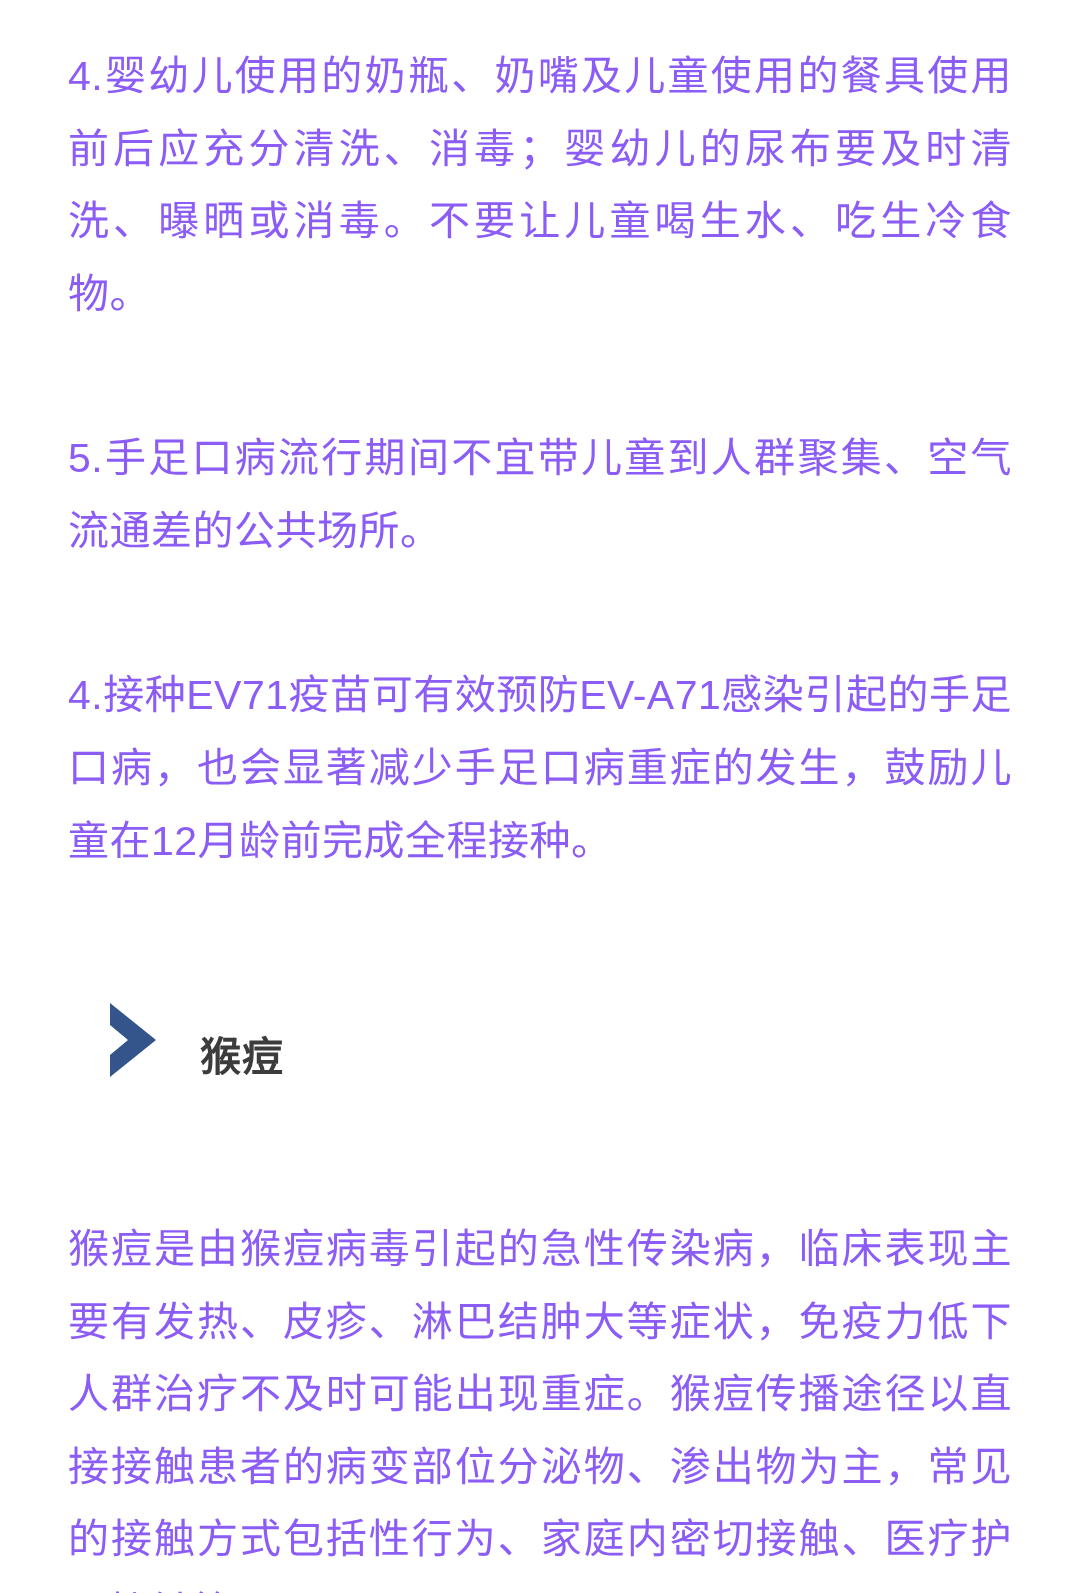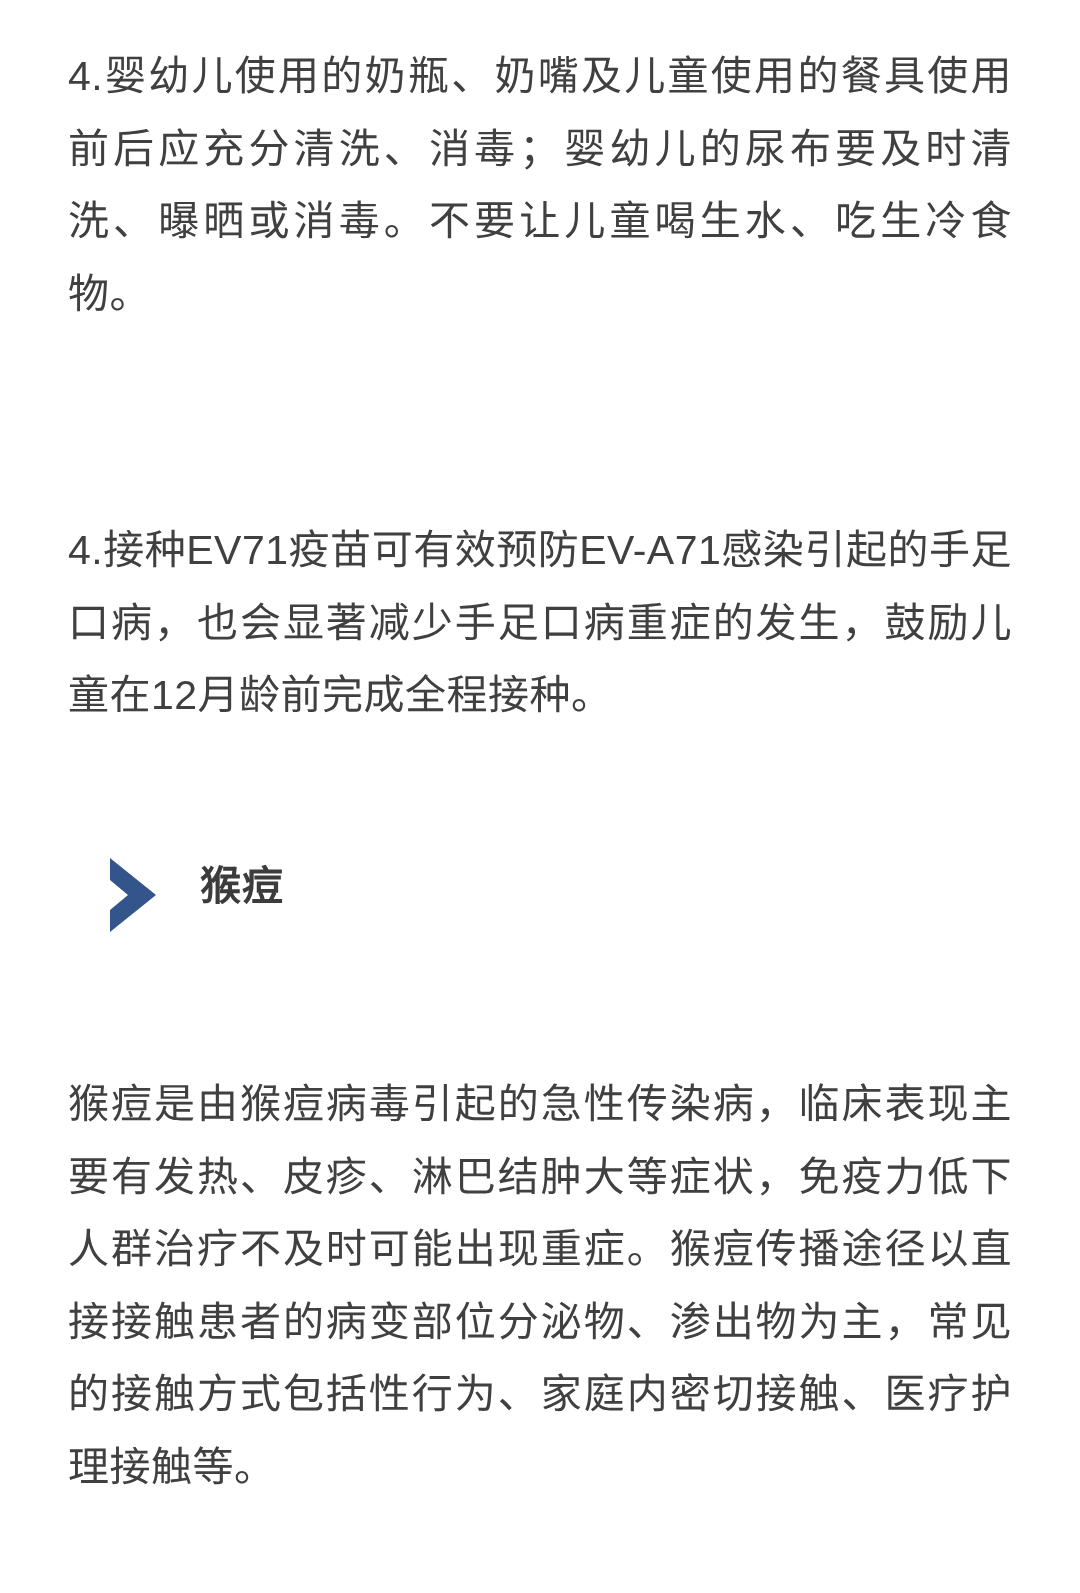--- a/index.html
+++ b/index.html
@@ -18,31 +18,31 @@
     width: 1080px;
     min-height: 1593px;
     box-sizing: border-box;
     padding: 0 68px;
     background: #ffffff;
     position: relative;
   }
   .para {
     font-size: 41px;
     line-height: 1.77;
-    color: #404040;
+    color: #8b5cf6;
     letter-spacing: 0.5px;
     text-align: justify;
     margin: 0;
   }
   .gap-lg { height: 92px; }
   .gap-sm { height: 40px; }
 
   .section-heading {
     display: flex;
-    align-items: flex-start;
+    align-items: flex-end;
     margin-top: 120px;
     margin-bottom: 0;
     padding-left: 32px;
   }
   .chevron {
     width: 66px;
     height: 86px;
     flex: 0 0 auto;
     display: block;
   }
@@ -61,20 +61,21 @@
 <body>
 
 <div class="page">
 
   <div class="gap-sm"></div>
 
   <p class="para">4.婴幼儿使用的奶瓶、奶嘴及儿童使用的餐具使用前后应充分清洗、消毒；婴幼儿的尿布要及时清洗、曝晒或消毒。不要让儿童喝生水、吃生冷食物。</p>
 
   <div class="gap-lg"></div>
 
+  <p class="para">5.手足口病流行期间不宜带儿童到人群聚集、空气流通差的公共场所。</p>
 
   <div class="gap-lg"></div>
 
   <p class="para">4.接种EV71疫苗可有效预防EV-A71感染引起的手足口病，也会显著减少手足口病重症的发生，鼓励儿童在12月龄前完成全程接种。</p>
 
   <div class="section-heading">
     <span class="chevron-wrap">
       <svg class="chevron" viewBox="0 0 66 86" xmlns="http://www.w3.org/2000/svg" aria-hidden="true">
         <path d="M10 6 L56 43 L10 80 L10 58 L28 43 L10 28 Z" fill="#34558b"></path>
       </svg>

